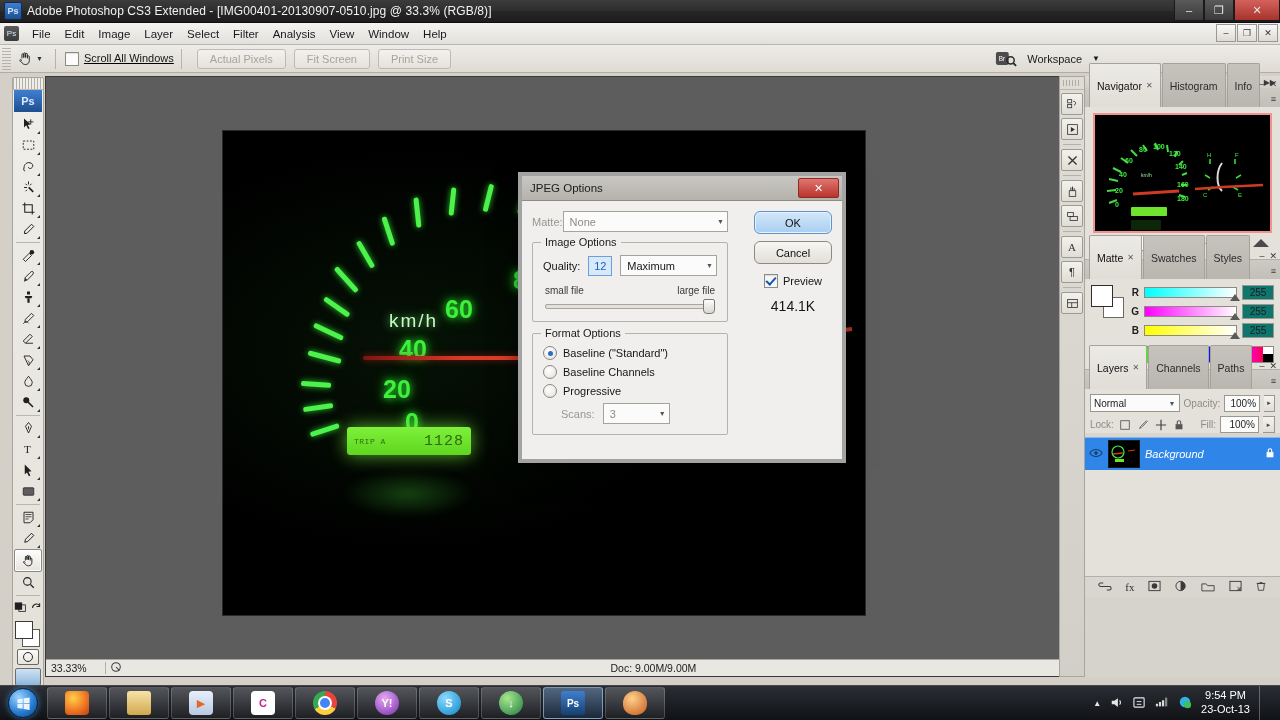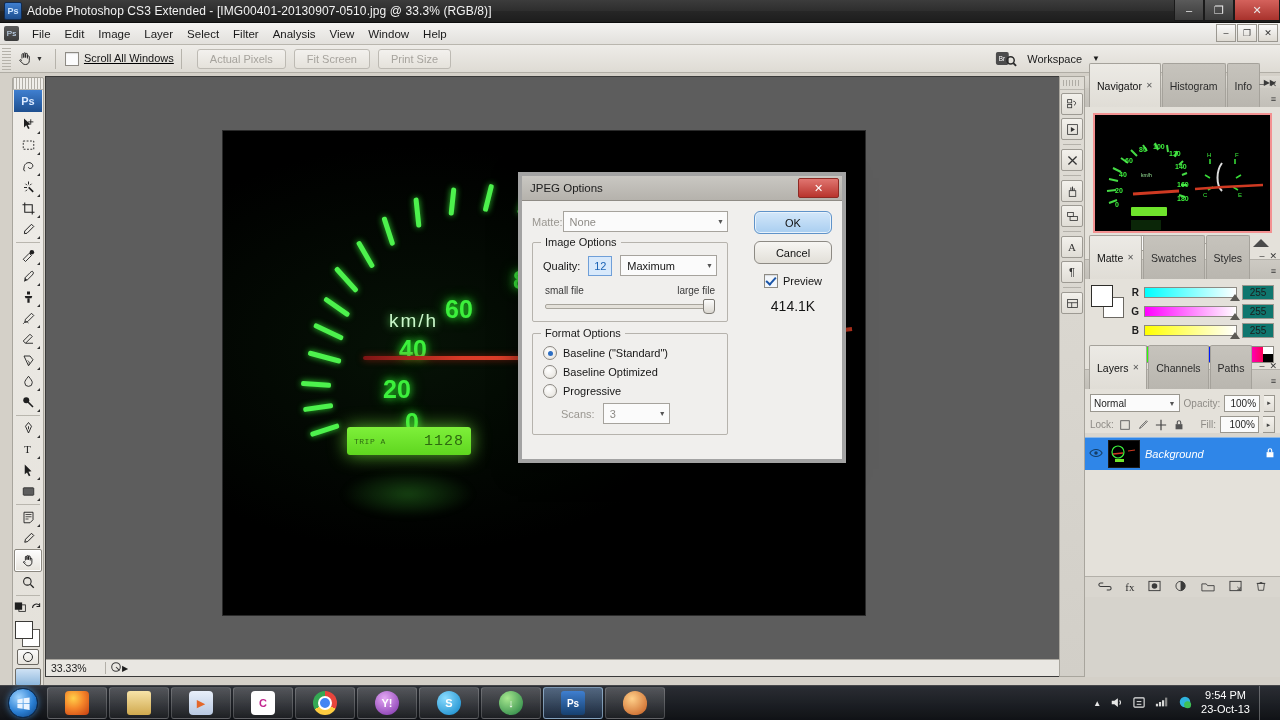--- a/index.html
+++ b/index.html
@@ -584,20 +584,21 @@
         <div class="sb-arrow">◀</div>
         <div class="sb-arrow" style="position:absolute;right:0;top:0">▶</div>
       </div>
       <div class="statusbar">
         <div class="st-zoom">33.33%</div>
         <div class="st-sep"></div>
         <span><svg width="12" height="12" viewBox="0 0 14 14">
               <circle cx="7" cy="7" r="5" fill="none" stroke="#3a3a3a" stroke-width="1.2"></circle>
               <path d="M7 7 L11 11" stroke="#3a3a3a" stroke-width="1.2"></path>
             </svg></span>
+        <div class="st-doc">Doc: 9.00M/9.00M</div>
         <div style="padding-right:6px;font-size:8px">▶</div>
       </div>
     </div>
 
     <div class="icondock">
       <div class="idk-grip"></div>
       <div class="idk-btn">
           <svg width="13" height="13" viewBox="0 0 16 16">
             <rect x="2" y="2" width="5" height="4" fill="none" stroke="#333"></rect>
             <rect x="2" y="8" width="5" height="4" fill="none" stroke="#333"></rect>
@@ -910,21 +911,21 @@
       </div>
 
       <div class="group" style="width:196px;box-sizing:border-box">
         <span class="group-title">Format Options</span>
         <div class="radio-row">
           <span class="radio on"></span>
           <span>Baseline ("Standard")</span>
         </div>
         <div class="radio-row">
           <span class="radio"></span>
-          <span>Baseline Optimized</span>
+          <span>Baseline Channels</span>
         </div>
         <div class="radio-row">
           <span class="radio"></span>
           <span>Progressive</span>
         </div>
         <div style="display:flex;align-items:center;gap:8px;margin-top:4px;padding-left:18px">
           <span style="font-size:11px;color:#9a9791">Scans:</span>
           <div class="combo" style="width:56px;height:19px">
             <span>3</span>
             <span class="car">▼</span>

